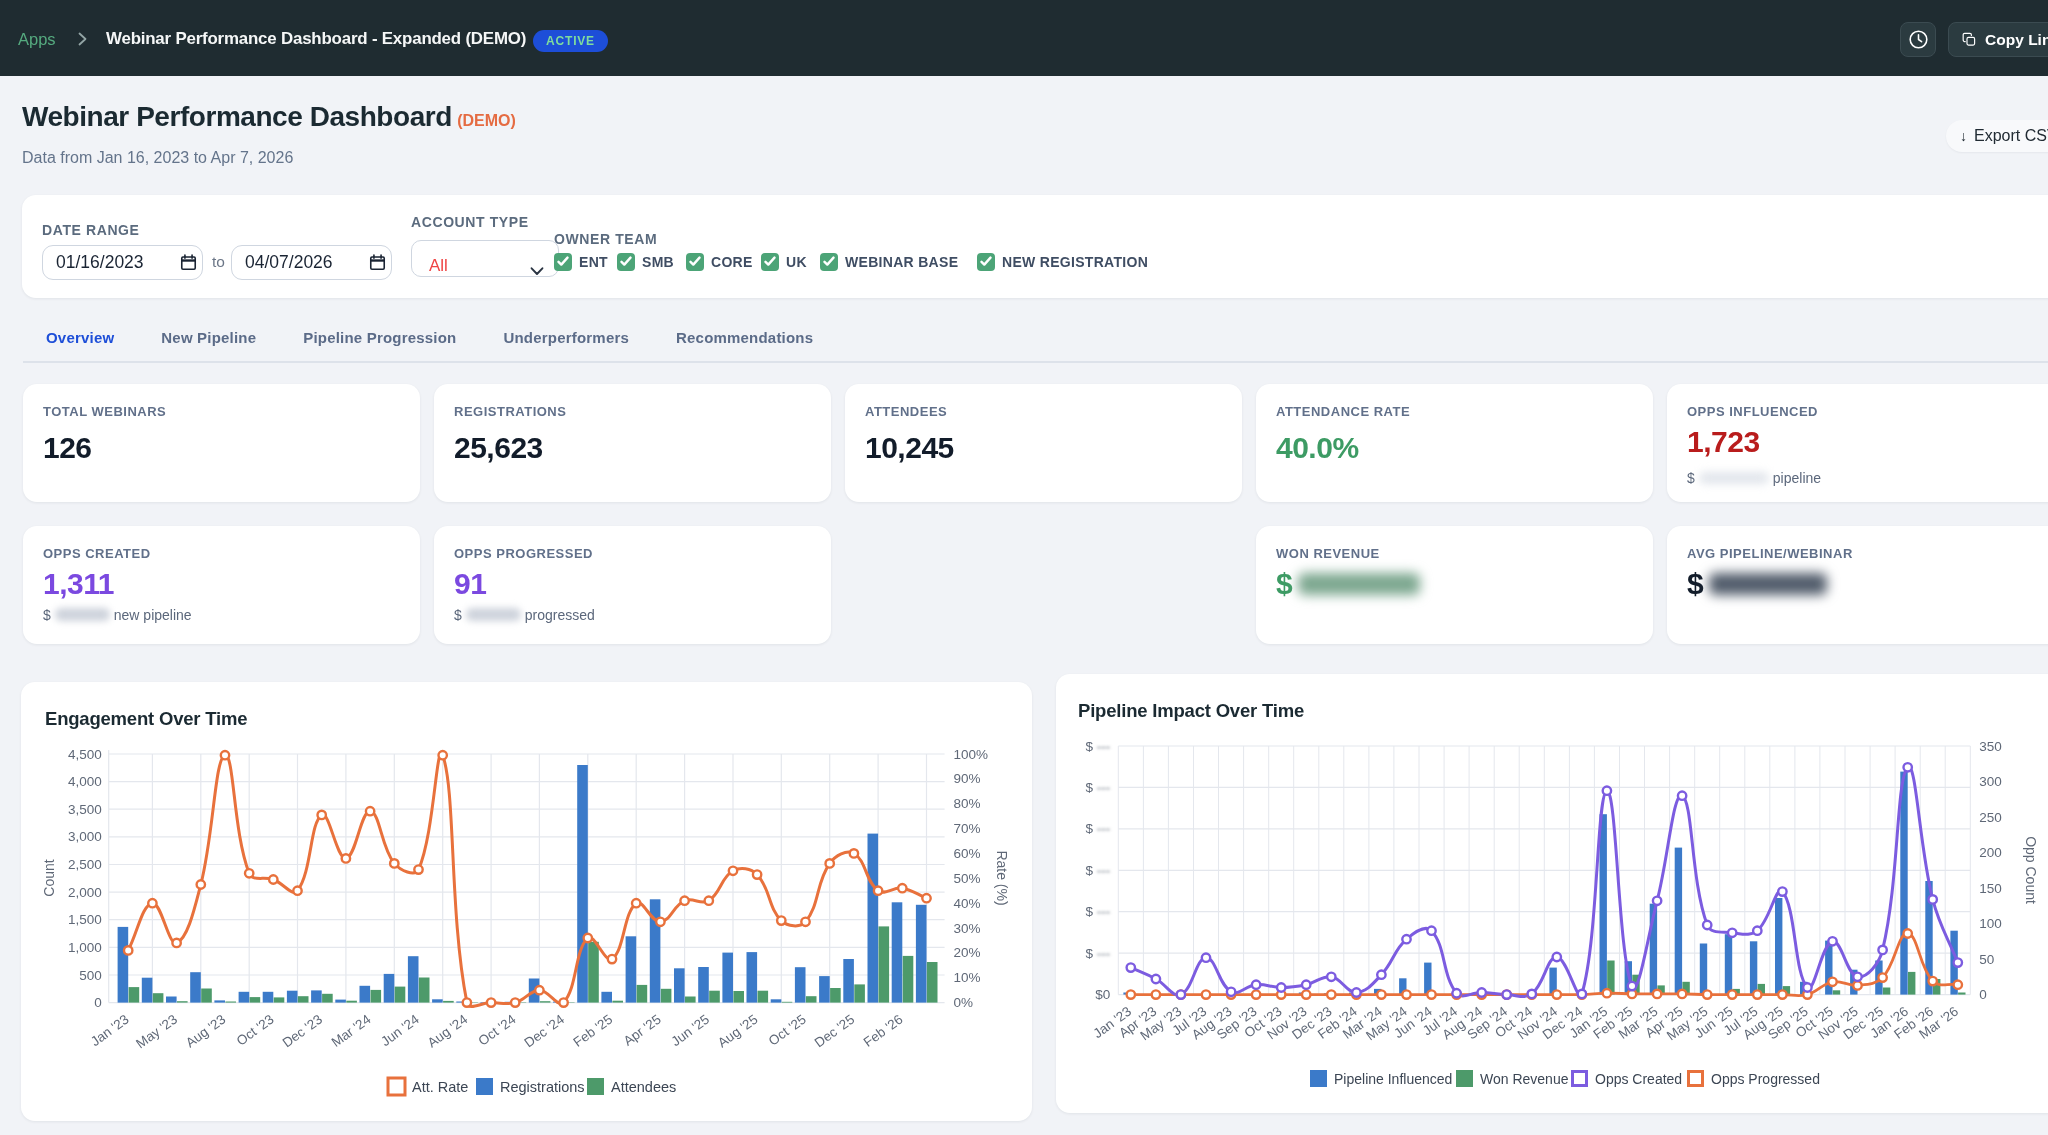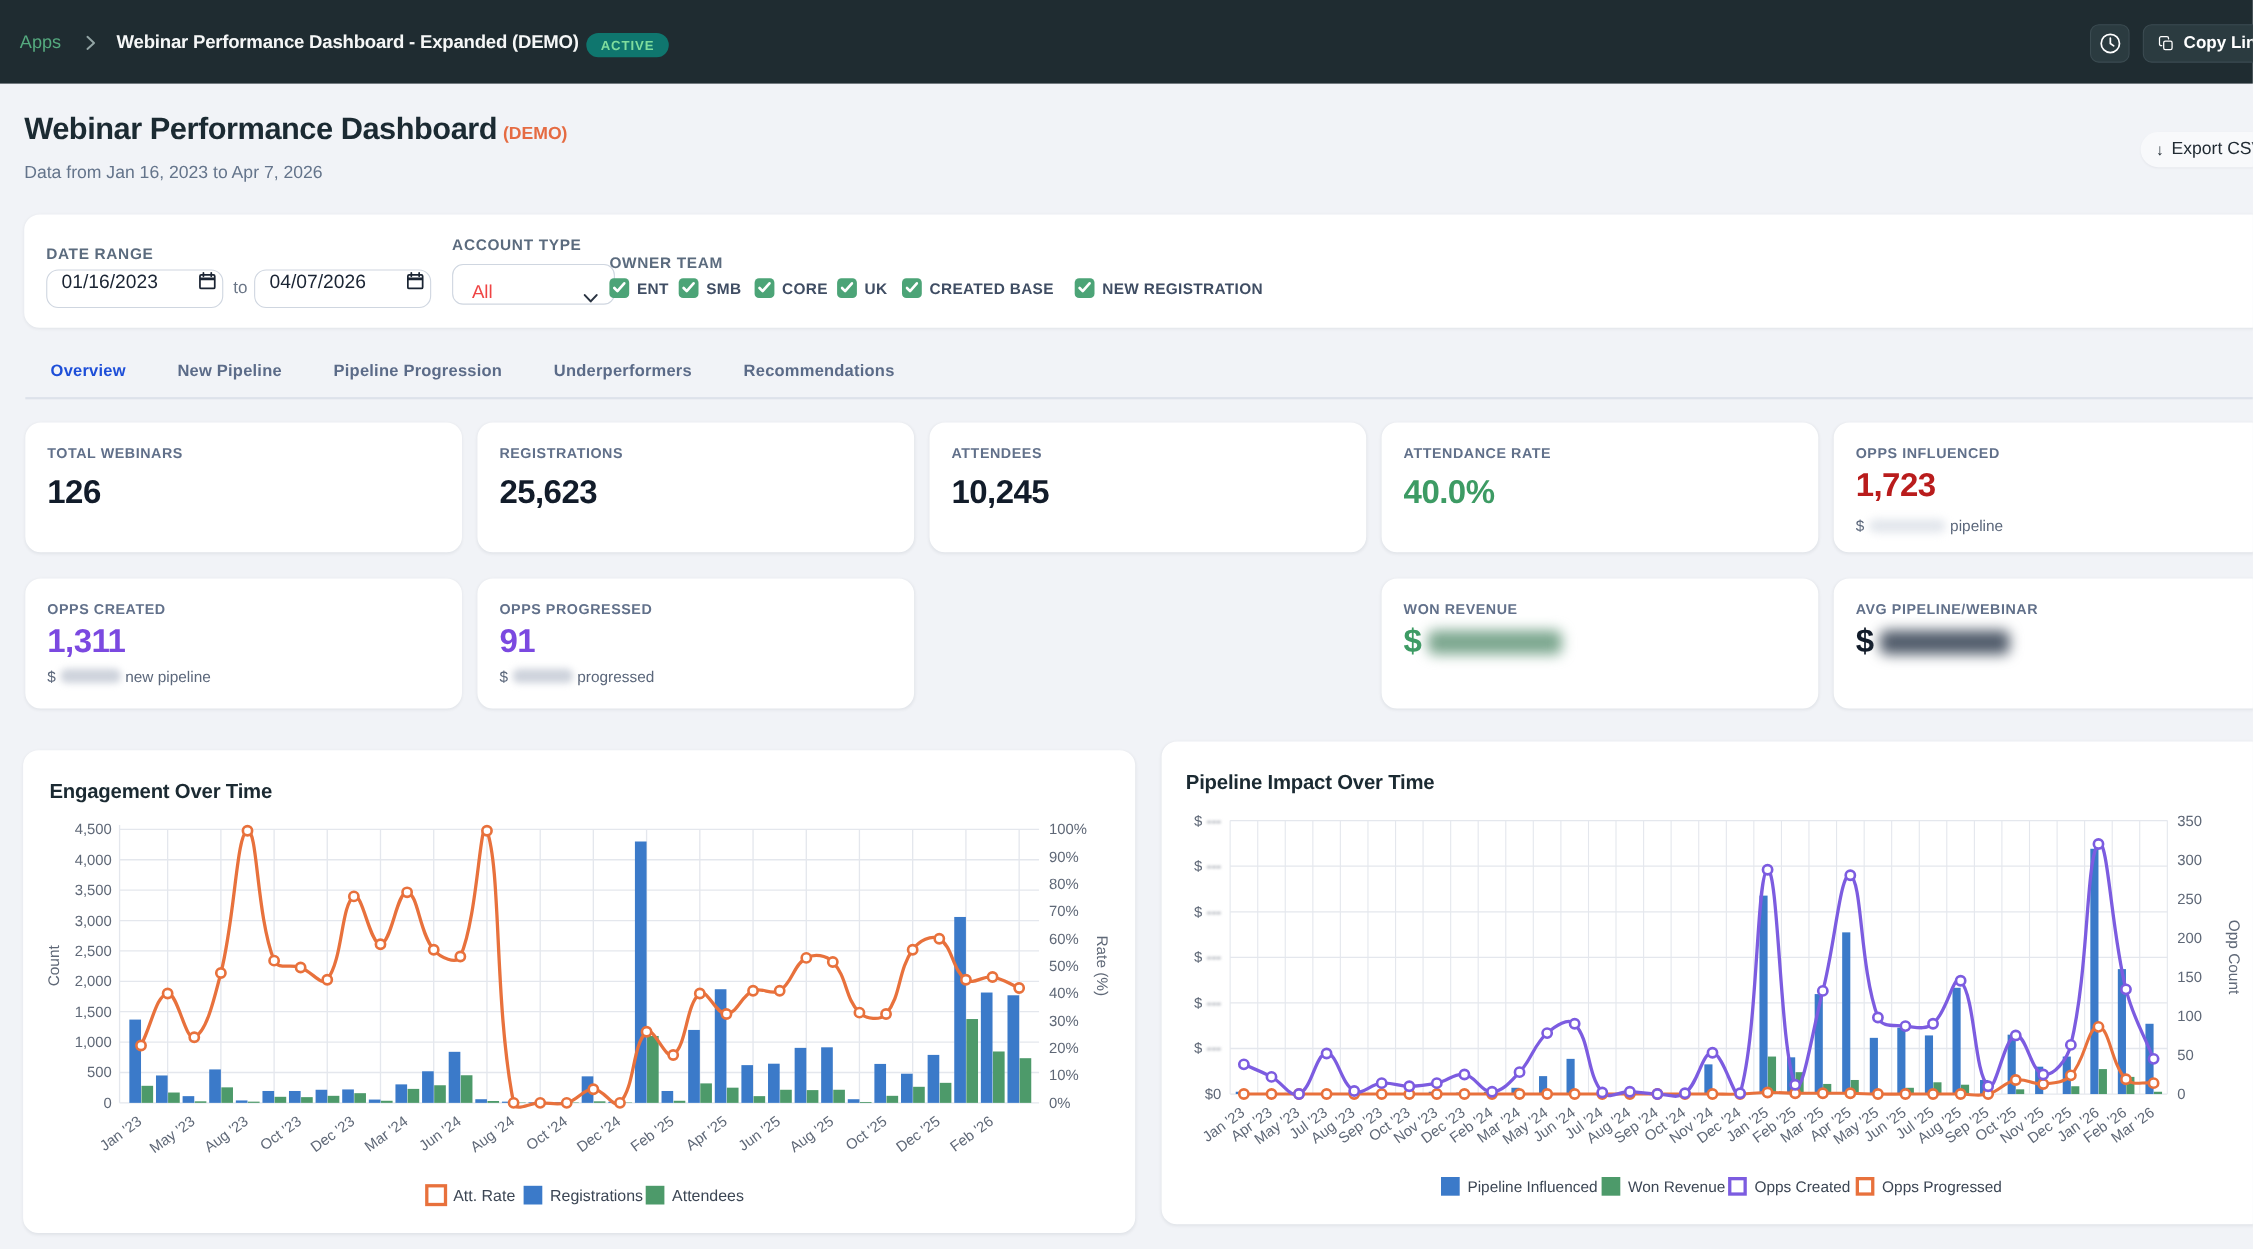--- a/index.html
+++ b/index.html
@@ -2,33 +2,33 @@
 <html><head><meta charset="utf-8"><title>Webinar Performance Dashboard</title>
 <style>
 * { margin:0; padding:0; box-sizing:border-box; }
 html,body { width:2048px; height:1135px; overflow:hidden; }
 body { font-family:"Liberation Sans",sans-serif; background:#f1f3f7; position:relative; }
 .page { position:absolute; left:0; top:0; width:2086px; height:1135px; }
 .topbar { position:absolute; left:0; top:0; width:2086px; height:76px; background:#1f2c31; }
 .crumb-apps { position:absolute; left:18px; top:30px; font-size:16.5px; color:#55aa7f; font-weight:500; }
 .crumb-chev { position:absolute; left:76px; top:31px; }
 .crumb-title { position:absolute; left:106px; top:29px; font-size:16.9px; font-weight:700; color:#f5f7f7; letter-spacing:-0.2px; }
-.badge { position:absolute; left:533px; top:30px; width:75px; height:22px; background:#0f766e; border-radius:11px; color:#7fdd9d; font-size:12px; font-weight:700; letter-spacing:0.8px; text-align:center; line-height:23px; }
+.badge { position:absolute; left:533px; top:30px; width:75px; height:22px; background:#1d4ed8; border-radius:11px; color:#7fdd9d; font-size:12px; font-weight:700; letter-spacing:0.8px; text-align:center; line-height:23px; }
 .tbtn { position:absolute; top:22px; height:35px; background:#2b3b40; border:1px solid #3b4b51; border-radius:8px; display:flex; align-items:center; justify-content:center; }
 .btn-clock { left:1900px; width:36px; }
 .btn-copy { left:1948px; width:126px; padding:0 13px; gap:9px; }
 .btn-copy span { color:#fff; font-size:15.5px; font-weight:700; white-space:nowrap; }
 h1 { position:absolute; left:22px; top:101px; font-size:28px; font-weight:700; color:#1b2a32; letter-spacing:-0.45px; white-space:nowrap; }
 h1 .demo { color:#e56b42; font-size:16px; font-weight:700; letter-spacing:0; margin-left:-2px; }
 .subtitle { position:absolute; left:22px; top:149px; font-size:16px; color:#64748b; }
 .exportbtn { position:absolute; left:1946px; top:119.5px; width:134px; height:32px; background:#f8f9fb; border-radius:16px; display:flex; align-items:center; padding-left:14px; gap:7px; font-size:16px; color:#212b33; font-weight:500; box-shadow:0 1px 2px rgba(15,23,42,0.05); }
 .card { position:absolute; background:#fff; border-radius:14px; box-shadow:0 1px 3px rgba(15,23,42,0.07); }
 .fcard { left:22px; top:195px; width:2042px; height:103px; }
 .flab { position:absolute; font-size:14px; font-weight:700; color:#5b6b7e; letter-spacing:0.6px; }
-.dinput { position:absolute; top:245px; width:161px; height:35px; background:#fff; border:1.5px solid #cfd6e0; border-radius:11px; display:flex; align-items:flex-start; justify-content:space-between; padding:0 4px 0 13px; font-size:17.5px; font-weight:500; color:#1a2433; }
+.dinput { position:absolute; top:245px; width:161px; height:35px; background:#fff; border:1.5px solid #cfd6e0; border-radius:11px; display:flex; align-items:center; justify-content:space-between; padding:0 4px 0 13px; font-size:17.5px; font-weight:500; color:#1a2433; }
 .selbox { position:absolute; left:411px; top:240px; width:148px; height:37px; background:#fff; border:1.5px solid #cfd6e0; border-radius:10px; display:flex; align-items:flex-end; justify-content:space-between; padding:0 14px 0 17px; font-size:17px; color:#ef4444; }
 .cb { position:absolute; display:flex; align-items:center; gap:7px; height:19px; }
 .cbx { width:18px; height:18px; background:#4ca477; border-radius:4px; display:flex; align-items:center; justify-content:center; }
 .cbl { font-size:14px; font-weight:700; color:#3f4d63; letter-spacing:0.3px; white-space:nowrap; }
 .tabs { position:absolute; left:46px; top:329px; display:flex; gap:47px; }
 .tab { font-size:15px; font-weight:700; color:#5b6b88; letter-spacing:0.2px; }
 .tab.active { color:#1d4ed8; }
 .tabline { position:absolute; left:23px; top:361px; width:2063px; height:1.5px; background:#dde2ea; }
 .kpi { width:397px; height:118px; }
 .kpi > div { position:absolute; left:20px; }
@@ -119,21 +119,21 @@
         </svg>
       </span>
       <span class="cbl">UK</span>
     </div>
   <div class="cb" style="left:820px;top:252px">
       <span class="cbx">
         <svg width="12" height="11" viewBox="0 0 12 11" fill="none" stroke="#fff" stroke-width="2.4" stroke-linecap="round" stroke-linejoin="round">
           <path d="M1.5 5.8 L4.3 8.6 L10.5 1.6"></path>
         </svg>
       </span>
-      <span class="cbl">CREATED BASE</span>
+      <span class="cbl">WEBINAR BASE</span>
     </div>
   <div class="cb" style="left:977px;top:252px">
       <span class="cbx">
         <svg width="12" height="11" viewBox="0 0 12 11" fill="none" stroke="#fff" stroke-width="2.4" stroke-linecap="round" stroke-linejoin="round">
           <path d="M1.5 5.8 L4.3 8.6 L10.5 1.6"></path>
         </svg>
       </span>
       <span class="cbl">NEW REGISTRATION</span>
     </div>
 

